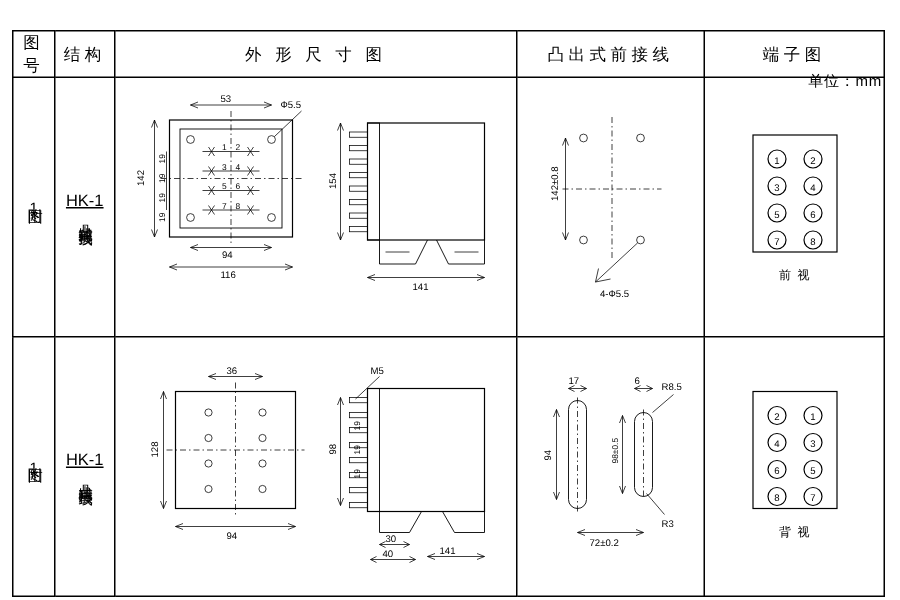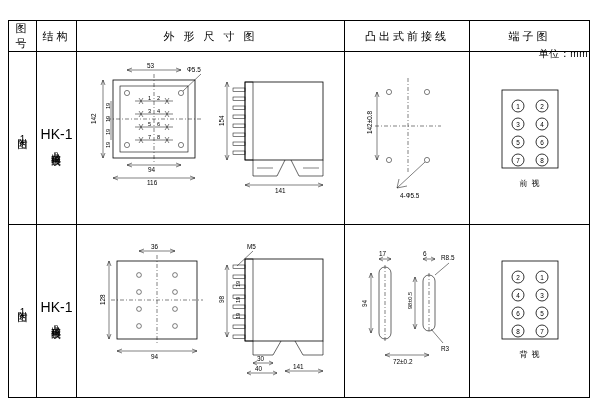--- a/index.html
+++ b/index.html
@@ -16,21 +16,21 @@
   .col-c{width:268px;}
   .col-d{width:125px;}
   .col-e{width:120px;}
 
   .row-body td{height:172px;position:relative;}
 
   .vtext{writing-mode:vertical-rl;text-orientation:upright;font-size:10px;line-height:13px;letter-spacing:2px;margin:0 auto;}
   .vtext.small{font-size:9.5px;letter-spacing:1px;}
   .cellwrap{display:flex;align-items:center;justify-content:center;height:100%;}
   .struct{display:flex;flex-direction:column;align-items:center;justify-content:center;height:100%;gap:2px;}
-  .struct .name{font-size:14px;}
+  .struct .name{font-size:11px;text-decoration:underline;}
 
   svg{display:block;}
   .cellsvg{position:absolute;left:0;top:0;}
   .lbl{font-size:5.6px;font-family:"Liberation Sans",sans-serif;}
   .lbl7{font-size:6.4px;font-family:"Liberation Sans",sans-serif;}
   .cap{font-size:8px;font-family:"Liberation Sans",sans-serif;letter-spacing:1px;}
   .st0{fill:none;stroke:#000;stroke-width:.8;}
   .st1{fill:none;stroke:#000;stroke-width:.6;}
   .thin{fill:none;stroke:#000;stroke-width:.5;}
   .dash{fill:none;stroke:#000;stroke-width:.5;stroke-dasharray:4 2 1 2;}

